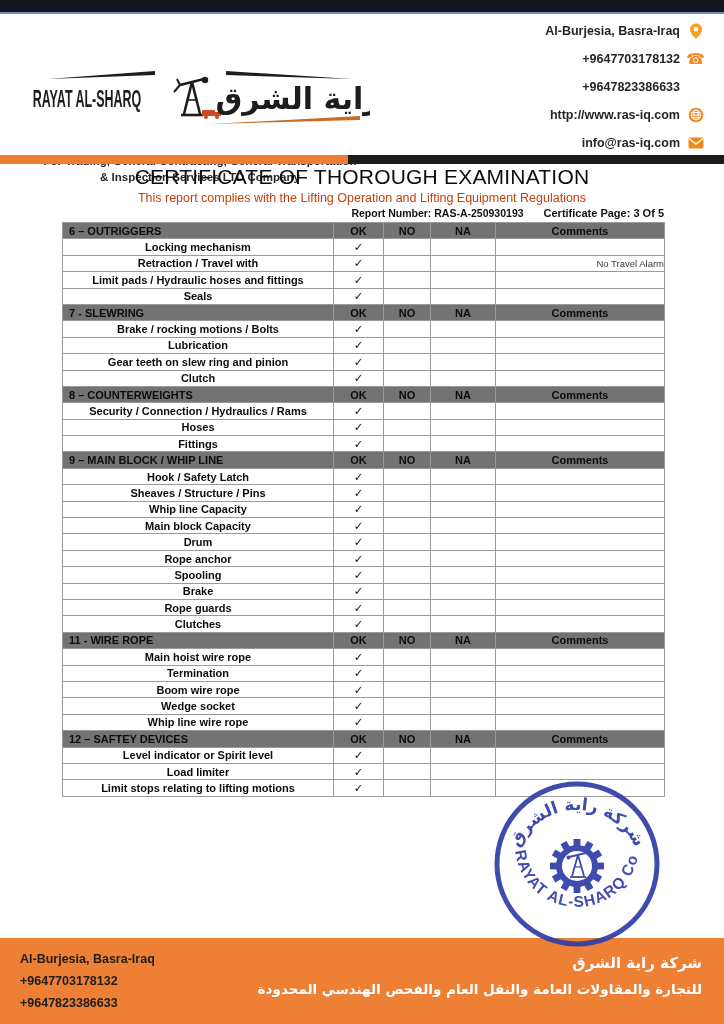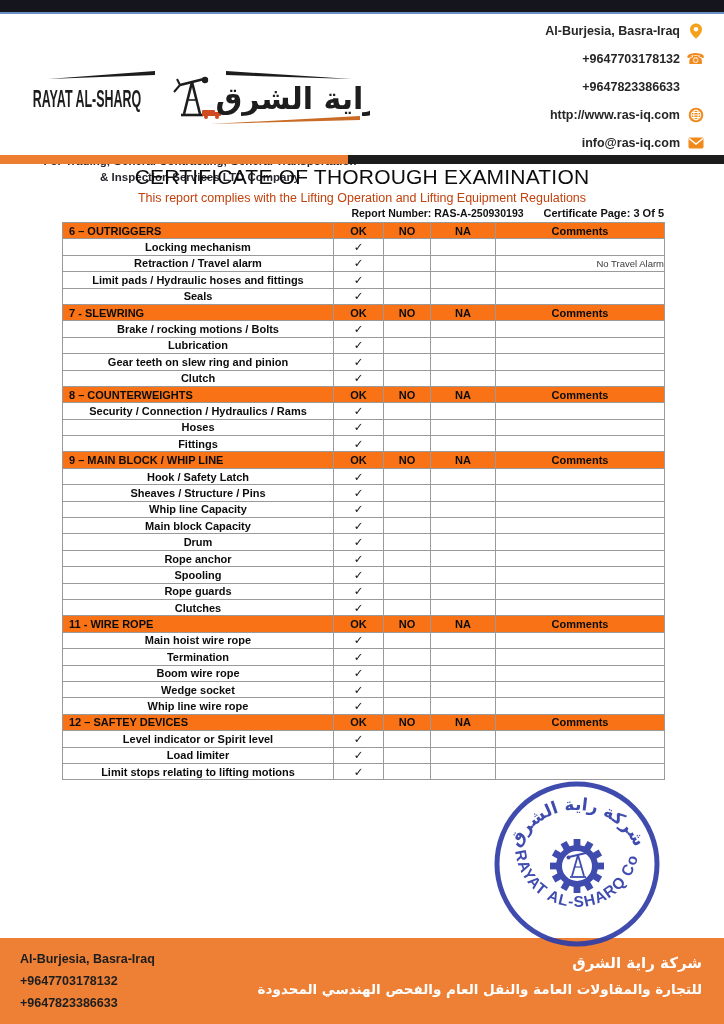--- a/index.html
+++ b/index.html
@@ -26,21 +26,21 @@
 
   .doc-title { position:absolute; top:165px; left:0; width:724px; text-align:center; font-size:21px; font-weight:normal; color:#0d0d0d; letter-spacing:.2px; }
   .doc-subtitle { position:absolute; top:191px; left:0; width:724px; text-align:center; font-size:12.5px; color:#c2410c; }
   .report-line { position:absolute; top:207px; left:62px; width:602px; display:flex; justify-content:flex-end; align-items:flex-end;gap:20px; }
   .report-number { font-size:10.5px; font-weight:600; color:#111; }
   .certificate-page { font-size:11px; font-weight:600; color:#111; }
 
   
   table.checklist { position:absolute; top:222px; left:62px; width:602px; border-collapse:collapse; table-layout:fixed; }
   table.checklist td, table.checklist th { border:1px solid #9a9a9a; height:16.4px; overflow:hidden; white-space:nowrap; }
-  tr.section-row th { background:#f97316; color:#0c0c0c; font-size:11px; font-weight:bold; }
+  tr.section-row th { background:#737373; color:#0c0c0c; font-size:11px; font-weight:bold; }
   tr.section-row th.sec-title { text-align:left; padding:0 6px; }
   tr.item-row td.item { font-size:11px; font-weight:bold; text-align:center; padding:0 6px; color:#0c0c0c; }
   tr.item-row td.mark { text-align:center; font-size:11.5px; color:#1a1a1a; }
   tr.item-row td.comment { text-align:right; font-size:9.5px; color:#3c3c3c; font-weight:normal; }
 
   
   .stamp { position:absolute; top:778px; left:491px; width:172px; height:172px; z-index:6; opacity:.92; }
 
   
   .footer { position:absolute; top:938px; left:0; width:724px; height:86px; background:#ED8035; }
@@ -193,21 +193,21 @@
         <th>Comments</th>
       </tr>
       <tr class="item-row">
         <td class="item">Locking mechanism</td>
         <td class="mark">✓</td>
         <td class="mark"></td>
         <td class="mark"></td>
         <td class="comment"></td>
       </tr>
       <tr class="item-row">
-        <td class="item">Retraction / Travel alarm</td>
+        <td class="item">Retraction / Travel with</td>
         <td class="mark">✓</td>
         <td class="mark"></td>
         <td class="mark"></td>
         <td class="comment">No Travel Alarm</td>
       </tr>
       <tr class="item-row">
         <td class="item">Limit pads / Hydraulic hoses and fittings</td>
         <td class="mark">✓</td>
         <td class="mark"></td>
         <td class="mark"></td>
@@ -327,20 +327,27 @@
       </tr>
       <tr class="item-row">
         <td class="item">Rope anchor</td>
         <td class="mark">✓</td>
         <td class="mark"></td>
         <td class="mark"></td>
         <td class="comment"></td>
       </tr>
       <tr class="item-row">
         <td class="item">Spooling</td>
+        <td class="mark">✓</td>
+        <td class="mark"></td>
+        <td class="mark"></td>
+        <td class="comment"></td>
+      </tr>
+      <tr class="item-row">
+        <td class="item">Brake</td>
         <td class="mark">✓</td>
         <td class="mark"></td>
         <td class="mark"></td>
         <td class="comment"></td>
       </tr>
       <tr class="item-row">
         <td class="item">Rope guards</td>
         <td class="mark">✓</td>
         <td class="mark"></td>
         <td class="mark"></td>

